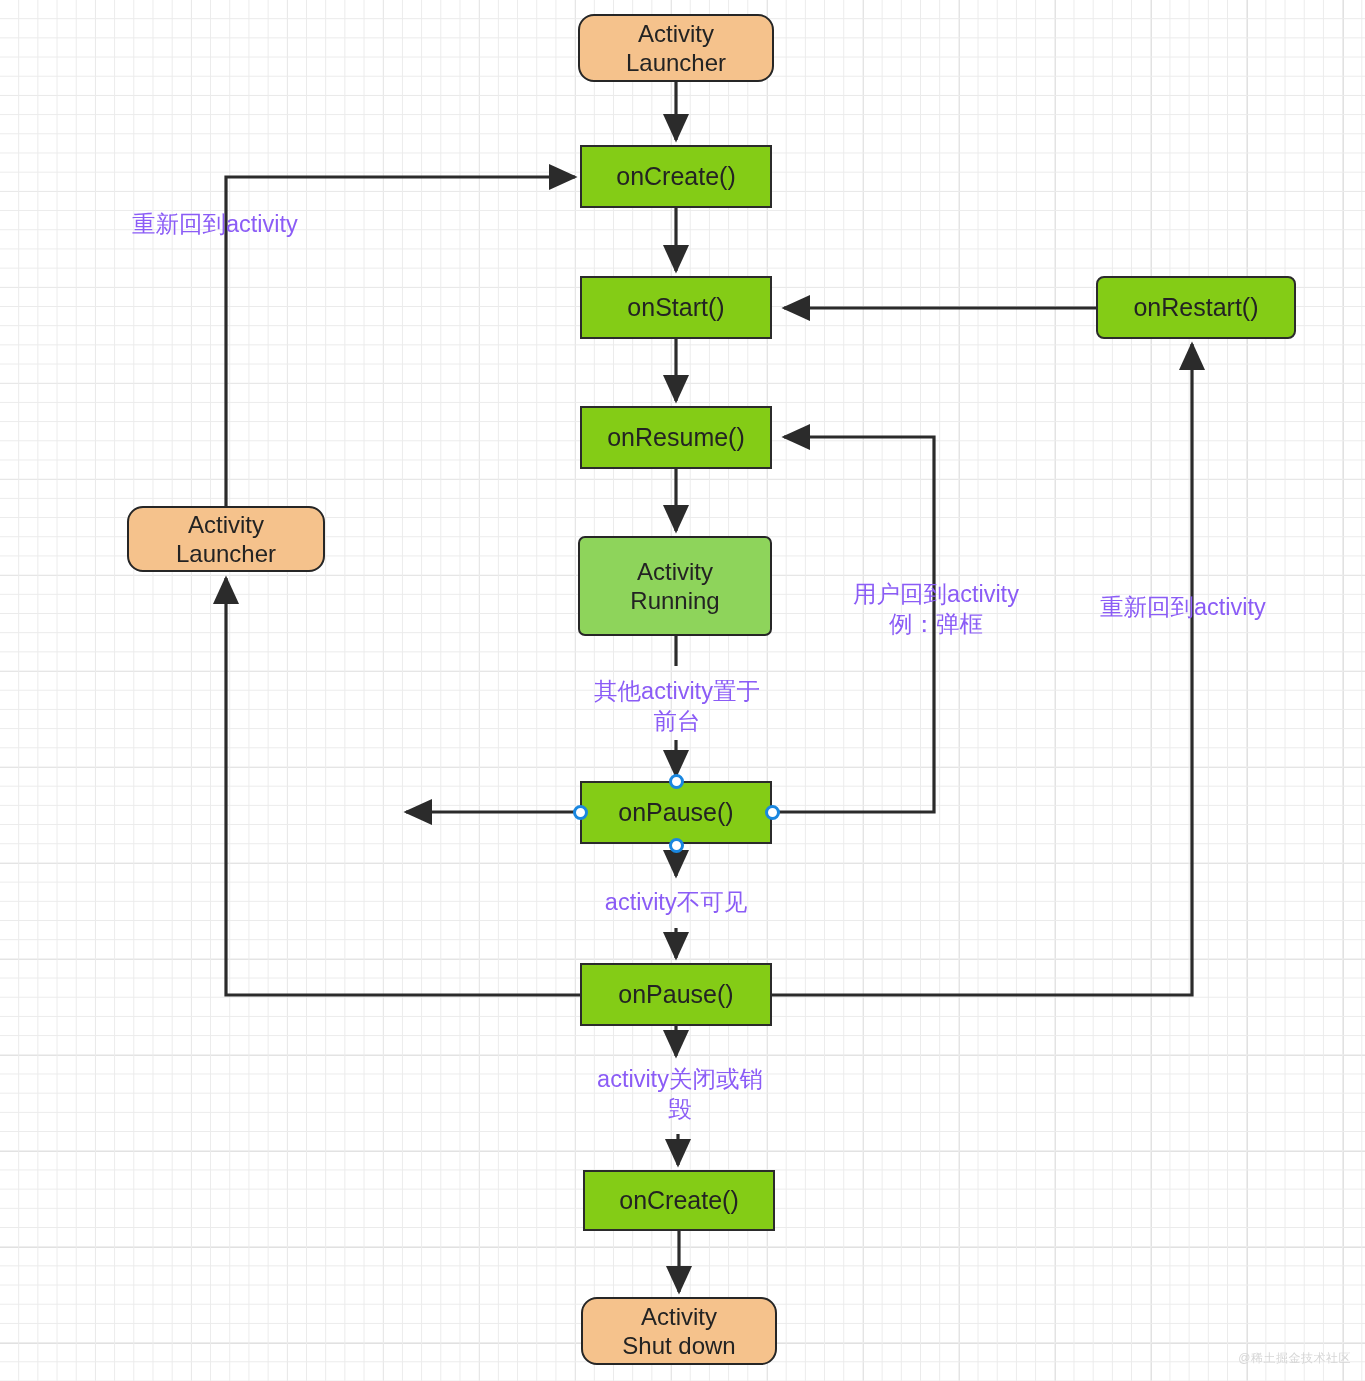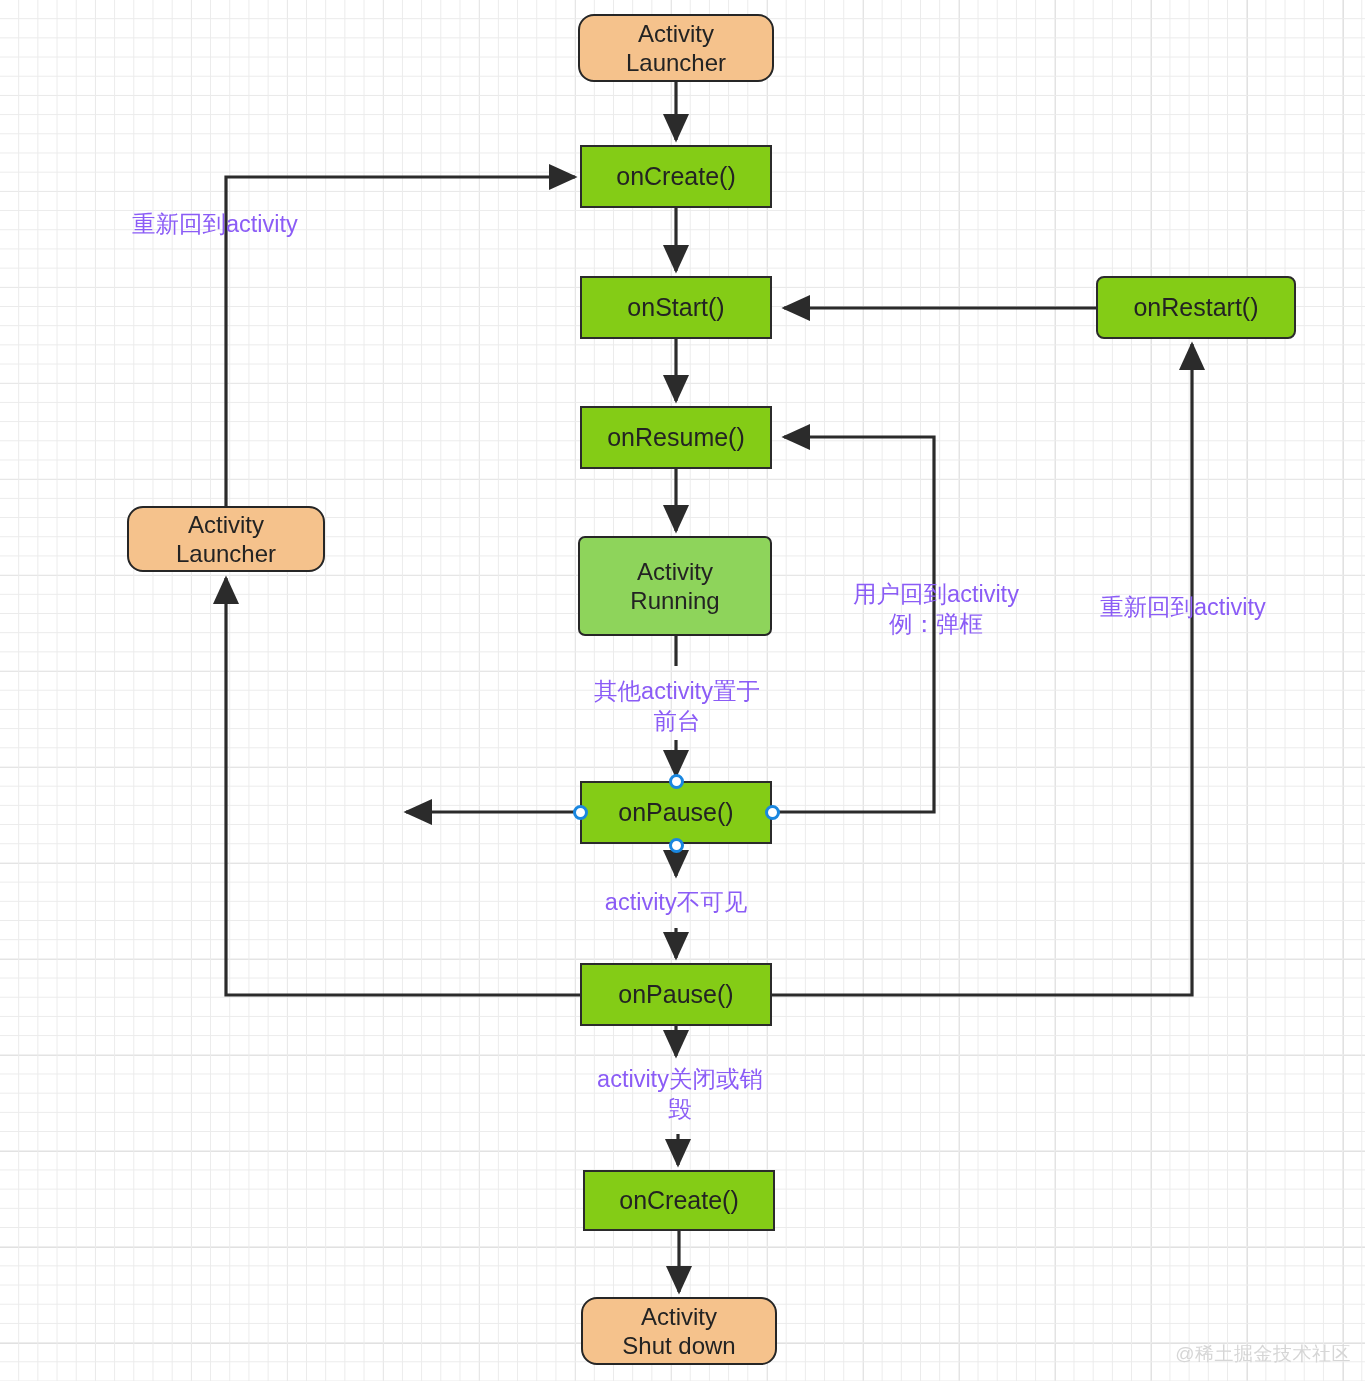--- a/index.html
+++ b/index.html
@@ -65,21 +65,21 @@
     width:15px;height:15px;
     border:3px solid #1a87e0;
     background:#ffffff;
     border-radius:50%;
     box-sizing:border-box;
     z-index:6;
   }
   #watermark{
     position:absolute;
     right:14px;bottom:14px;
-    font-size:19px;
+    font-size:12px;
     color:#d6d6d6;
     letter-spacing:0.5px;
     z-index:7;
   }
 </style>
 </head>
 <body>
 
 <div id="grid"></div>
 

